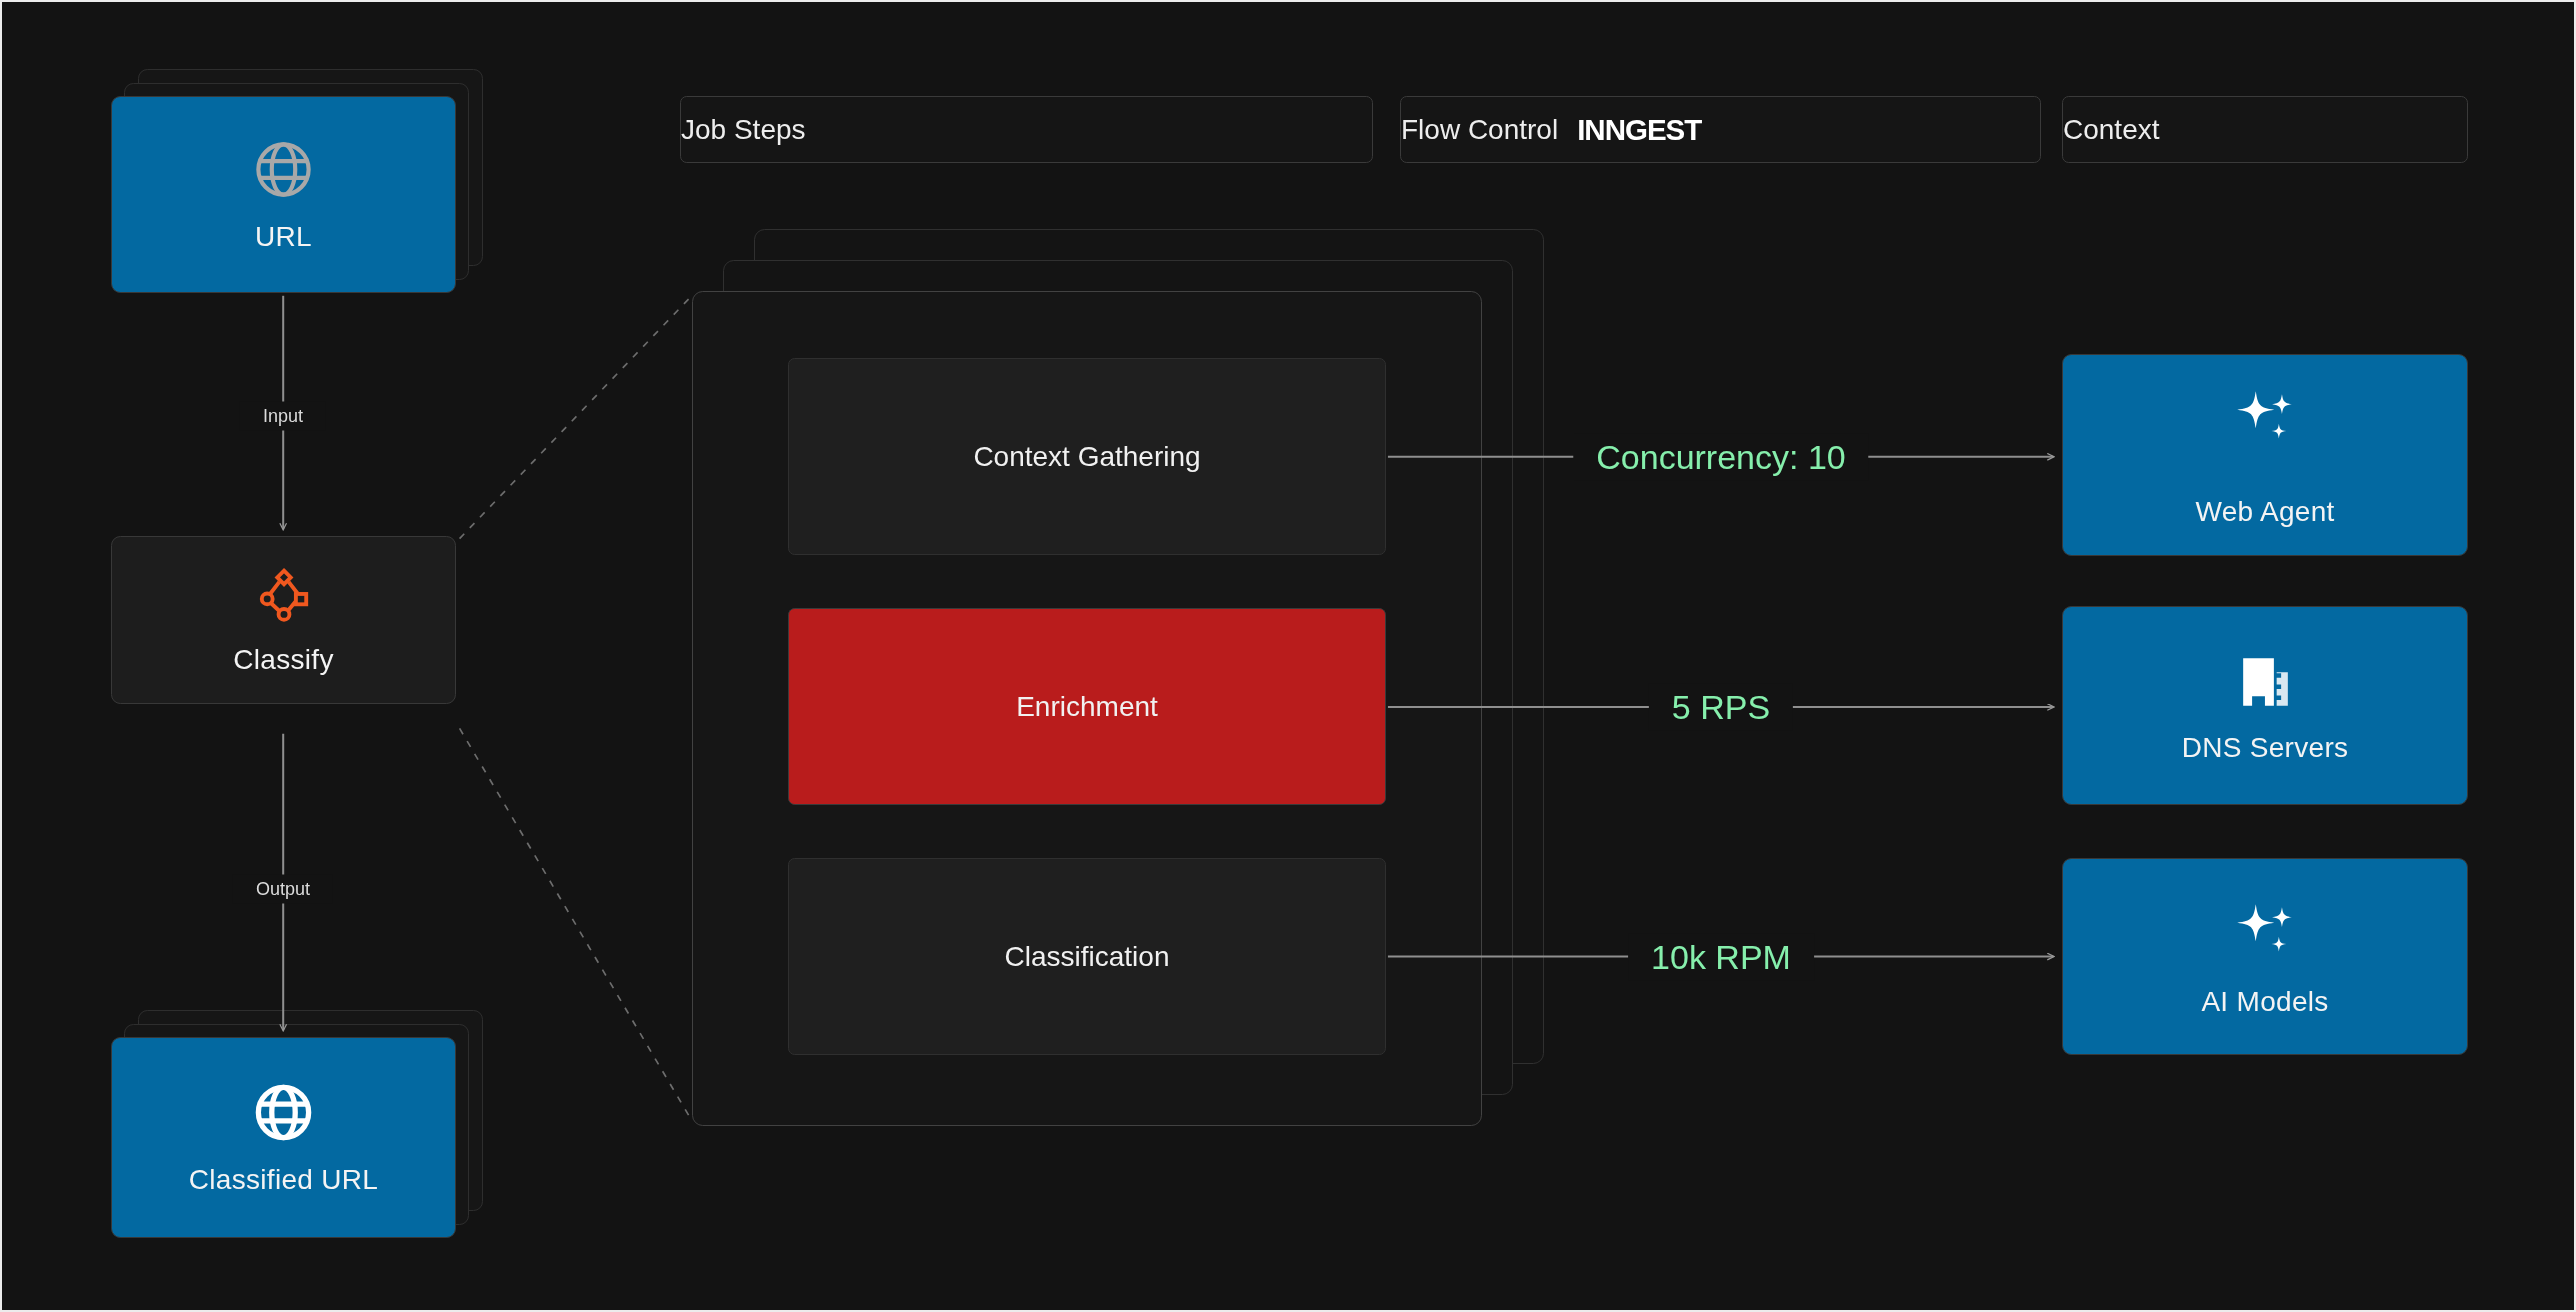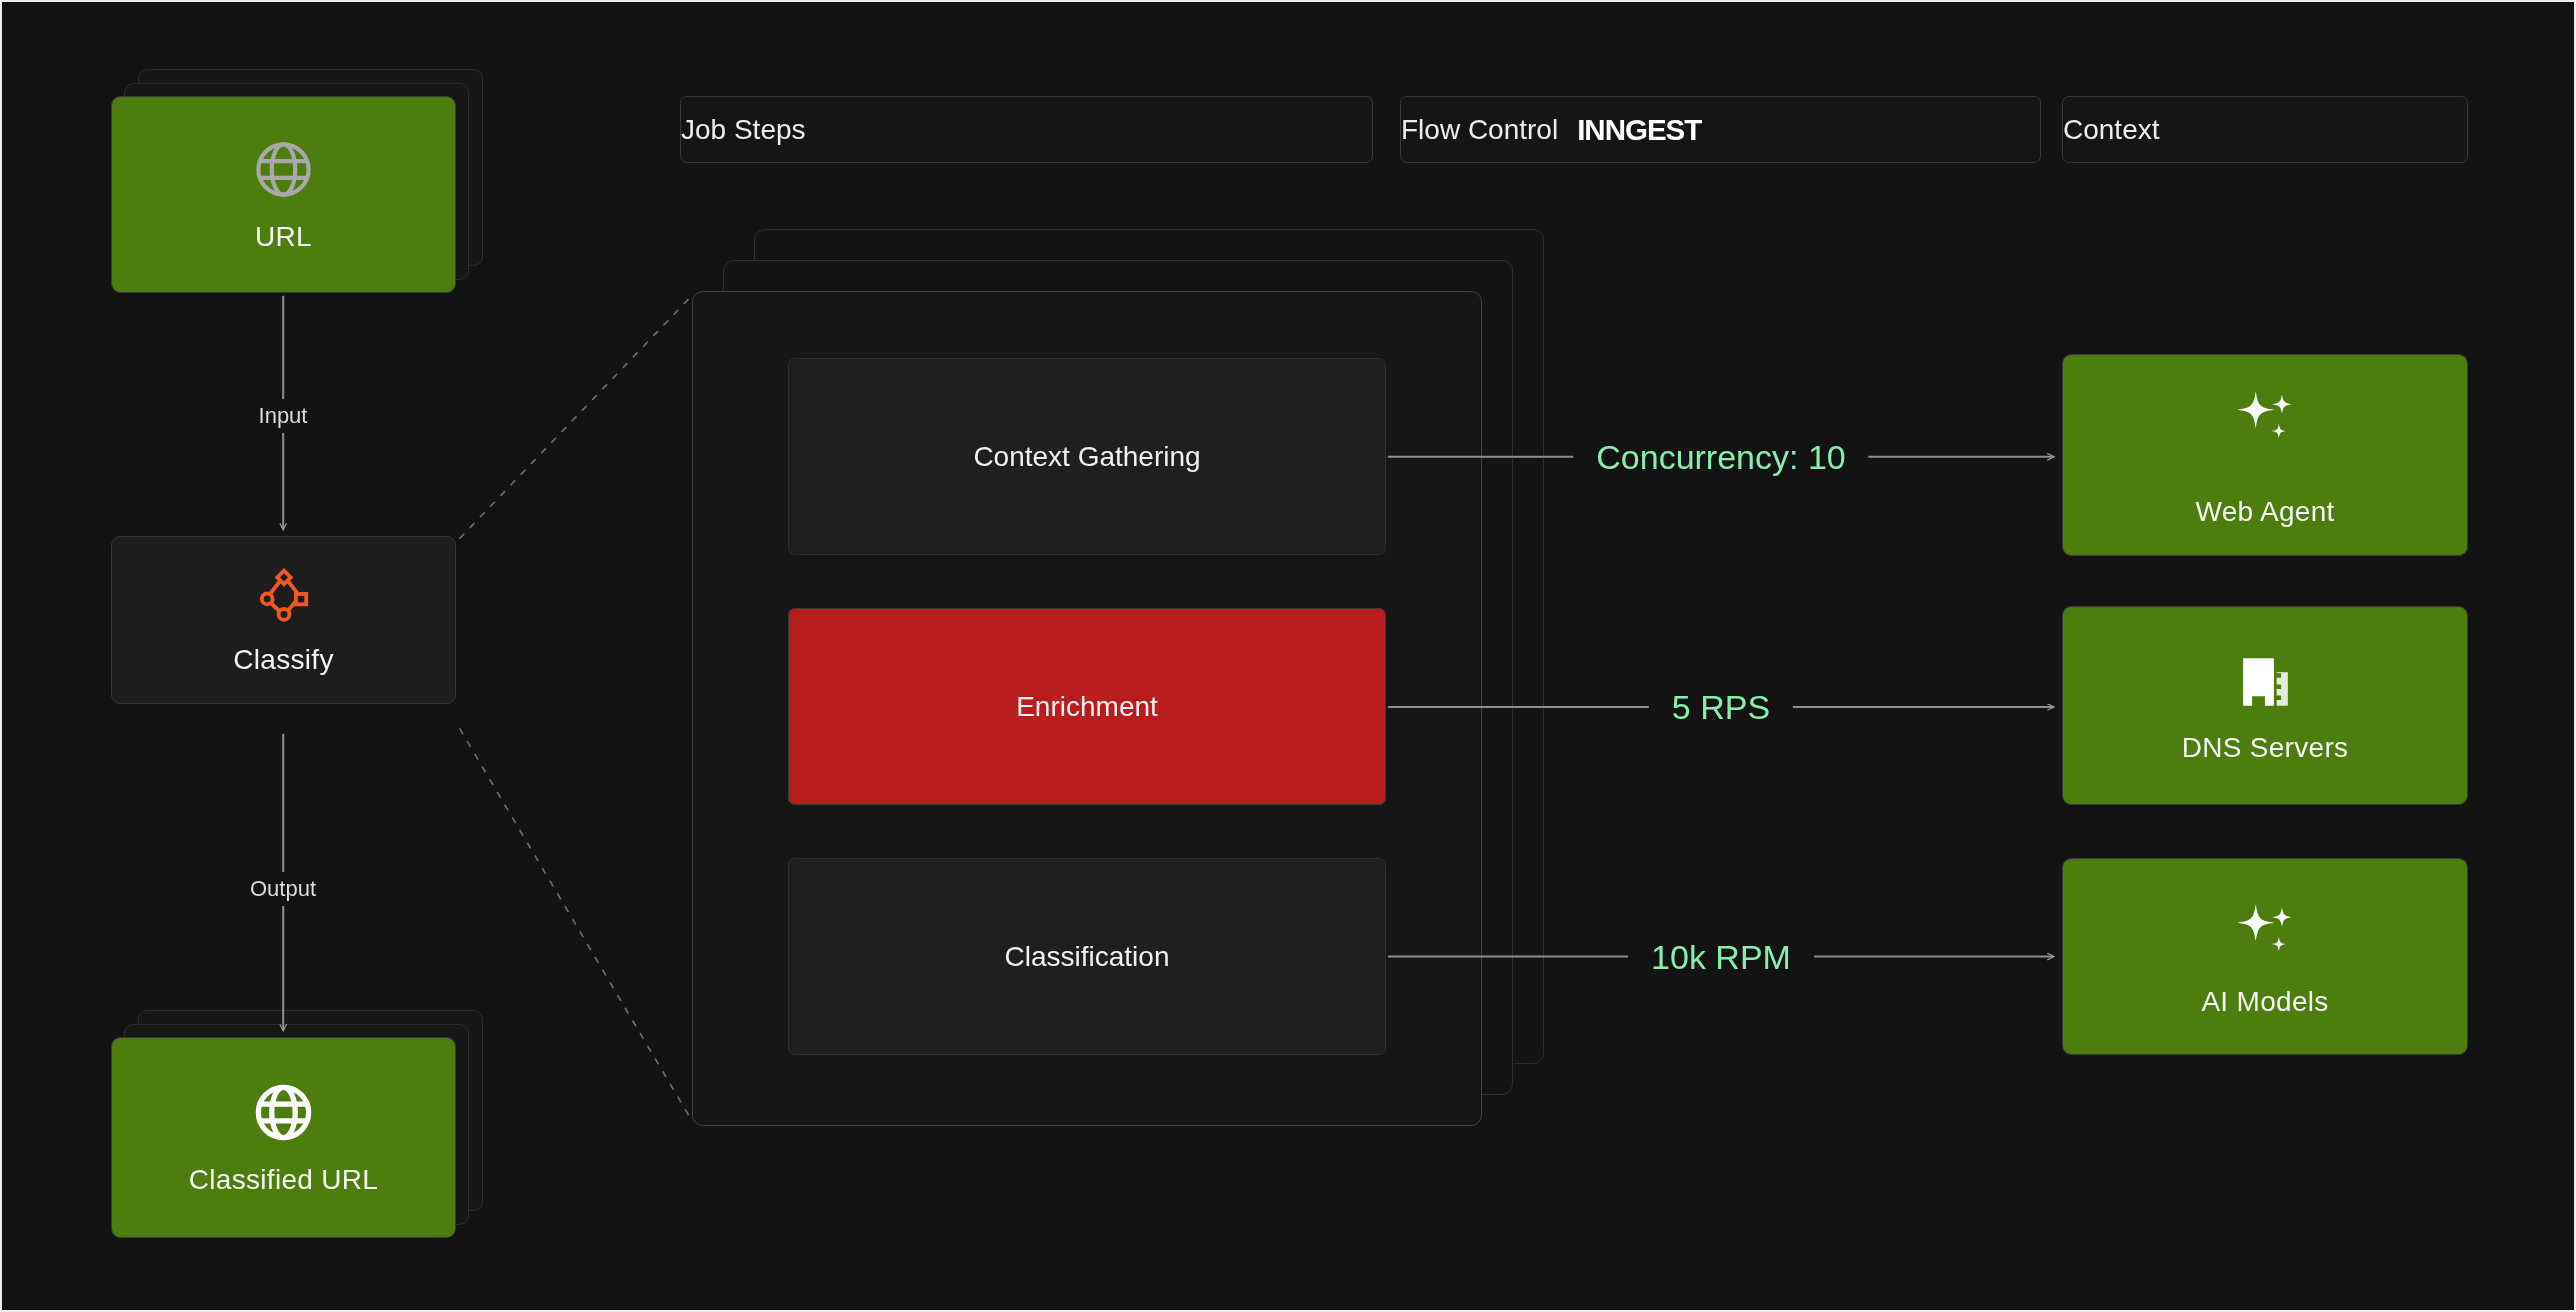--- a/index.html
+++ b/index.html
@@ -9,21 +9,21 @@
     width:2576px;height:1312px;
     background:#131313;
     border:2px solid #ececec;
     overflow:hidden;
     font-family:"Liberation Sans","DejaVu Sans",sans-serif;
     color:#f2f2f2;
   }
   
   .card{
     position:absolute;
-    background:#4d7c0f;
+    background:#0369a1;
     border:1.3px solid #383838;
     border-radius:9.4px;
     display:flex;flex-direction:column;
     align-items:center;justify-content:center;
     gap:17.4px;
     z-index:4;
   }
   .card-ghost{
     position:absolute;
     background:#161616;
@@ -74,21 +74,21 @@
   .step-box.highlight{background:#b91c1c;border-color:#3a3a3a;}
   
   .line-label{
     position:absolute;
     transform:translate(-50%,-50%);
     background:#131313;
     padding:4px 23px;
     font-size:34px;color:#86efac;
     z-index:6;white-space:nowrap;
   }
-  .line-label.small{font-size:22px;color:#dcdcdc;}
+  .line-label.small{font-size:18px;color:#dcdcdc;}
   
   svg.overlay{position:absolute;left:0;top:0;z-index:5;pointer-events:none;}
   .icon-wrap{display:flex;align-items:center;justify-content:center;}
 </style>
 </head>
 <body>
 
 <div class="canvas">
 
   <div class="card-ghost" style="left:136px;top:67px;width:345px;height:197px;"></div>

